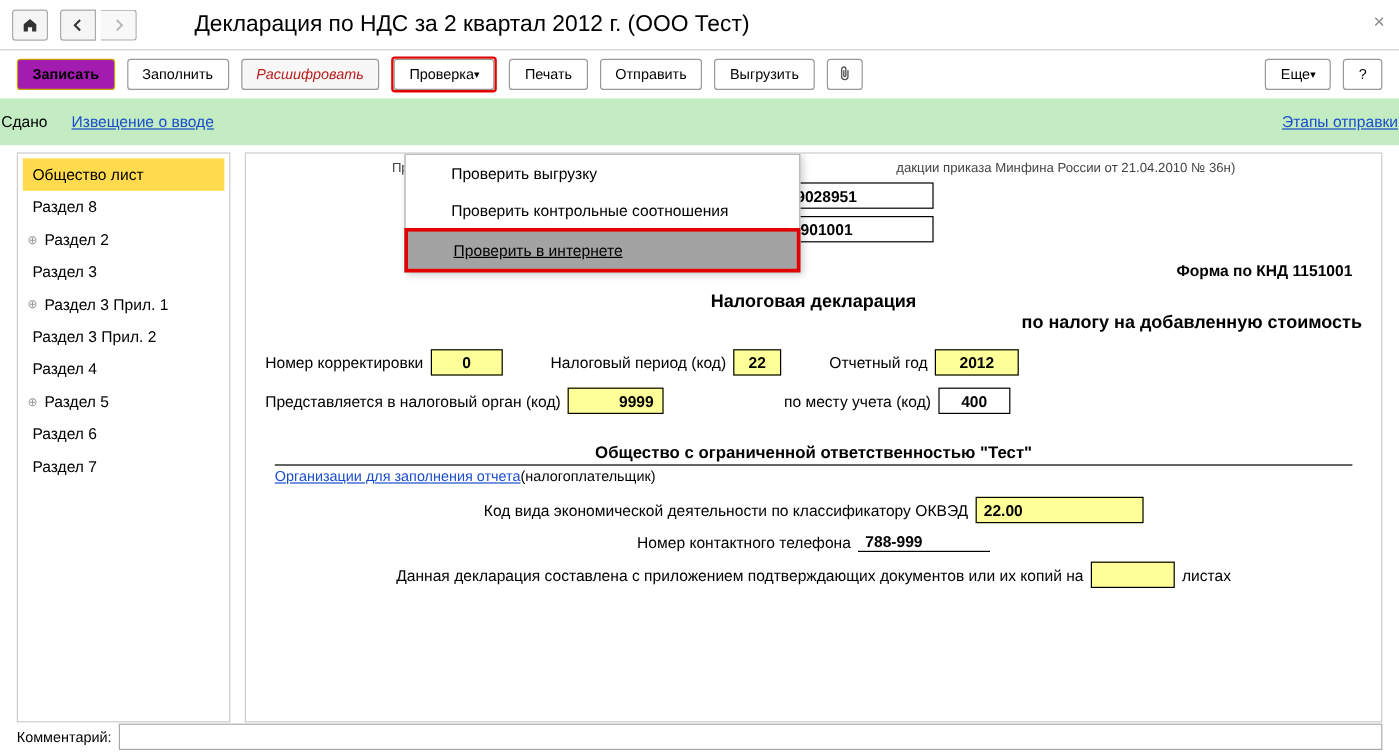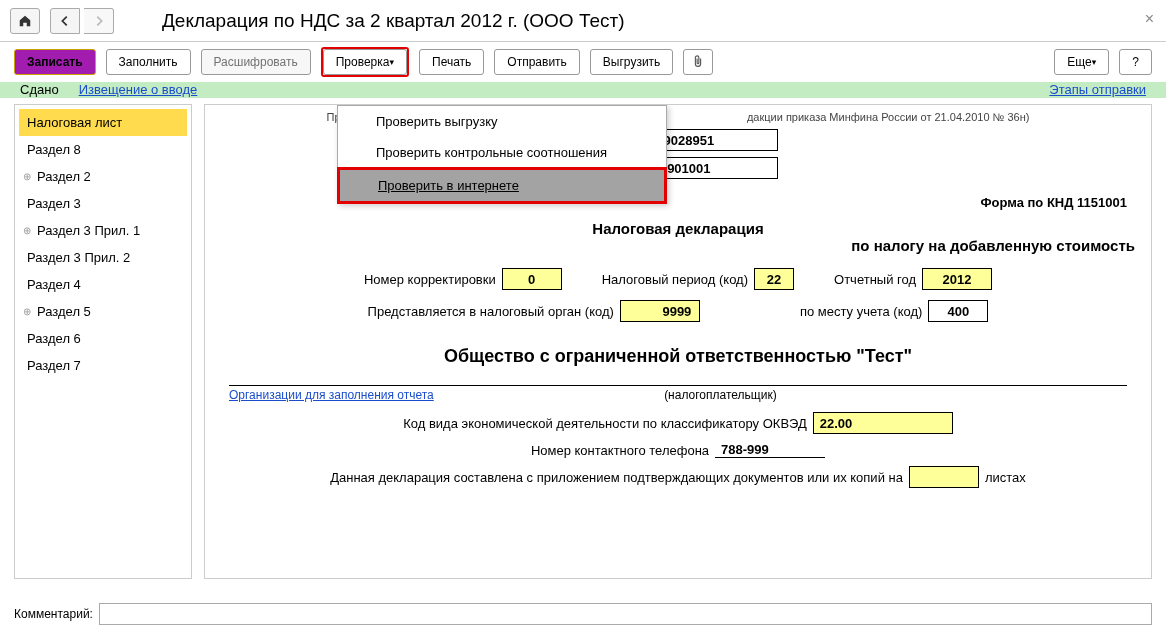--- a/index.html
+++ b/index.html
@@ -11,27 +11,27 @@
   .nav-btn.disabled { color: #bbb; background: #f8f8f8; }
   .nav-group { display: inline-flex; margin-left: 6px; }
   .nav-group .nav-btn:first-child { border-radius: 3px 0 0 3px; }
   .nav-group .nav-btn:last-child { border-radius: 0 3px 3px 0; border-left: none; }
   .title-text { font-size: 19px; margin-left: 44px; }
   .close-x { position: absolute; right: 12px; top: 10px; font-size: 16px; color: #888; cursor: pointer; }
 
   .toolbar { display: flex; align-items: center; height: 40px; padding: 0 14px; gap: 10px; }
   .btn { height: 26px; border: 1px solid #999; border-radius: 3px; background: #fff; padding: 0 12px; display: inline-flex; align-items: center; cursor: pointer; font-size: 12px; }
   .btn.primary { background: #a21caf; border-color: #c9a400; font-weight: bold; }
-  .btn.disabled { color: #737373; background: #f7f7f7; }
+  .btn.disabled { color: #b91c1c; background: #f7f7f7; font-style: italic; }
   .btn-wrap-hl { border: 2px solid #e30000; border-radius: 3px; display: inline-flex; }
   .btn.dropdown::after { content: " ▾"; font-size: 9px; }
   .toolbar-spacer { flex: 1; }
   .btn.icon-only { width: 30px; padding: 0; justify-content: center; }
 
-  .statusbar { display: flex; height: 16px; background: #c3ecc3; padding: 0 20px; font-size: 13px; }
+  .statusbar { display: flex; align-items: center; height: 39px; background: #c3ecc3; padding: 0 1px; font-size: 13px; }
   .statusbar .status { margin-right: 20px; }
   .statusbar a { color: #1a4dcc; text-decoration: underline; cursor: pointer; }
   .statusbar .right-link { margin-left: auto; }
 
   .body-area { display: flex; height: 481px; padding: 6px 14px 0 14px; gap: 12px; }
 
   .sidebar { width: 178px; border: 1px solid #ccc; background: #fff; overflow-y: auto; padding: 4px; }
   .side-item { padding: 6px 8px; cursor: pointer; font-size: 13px; display: flex; align-items: center; gap: 4px; }
   .side-item.active { background: #ffdb4d; }
   .plus-icon { width: 10px; color: #999; font-size: 10px; margin-left: -4px; }
@@ -46,24 +46,24 @@
 
   .row { display: flex; align-items: center; margin: 6px 0; }
   .fld-label { font-size: 13px; text-align: right; padding-right: 8px; }
   .fld-box { border: 1px solid #000; height: 22px; display: inline-flex; align-items: center; justify-content: center; font-size: 13px; font-weight: bold; padding: 0 6px; }
   .fld-box.yellow { background: #ffff99; }
   .knd { text-align: right; font-weight: bold; font-size: 13px; margin: 16px 8px 10px 0; }
 
   .doc-title { text-align: center; font-weight: bold; font-size: 15px; margin-top: 8px; }
   .doc-sub { text-align: right; font-weight: bold; font-size: 15px; margin-bottom: 14px; }
 
-  .triple { display: flex; justify-content: center; gap: 40px; align-items: center; font-size: 13px; margin: 10px 0; }
+  .triple { display: flex; justify-content: flex-start; gap: 40px; align-items: center; font-size: 13px; margin: 10px 0; }
   .triple .cell { display: flex; align-items: center; gap: 6px; }
 
-  .org-name { text-align: center; font-weight: bold; font-size: 18px; border-bottom: 1px solid #000; margin: 24px 8px 0 8px; padding-bottom: 18px; }
+  .org-name { text-align: center; font-weight: bold; font-size: 14px; border-bottom: 1px solid #000; margin: 24px 8px 0 8px; padding-bottom: 2px; }
   .org-sub { display: flex; justify-content: space-between; font-size: 12px; margin: 2px 8px 10px 8px; }
   .org-sub a { color: #1a4dcc; text-decoration: underline; }
 
   .center-row { display: flex; justify-content: center; align-items: center; gap: 6px; margin: 8px 0; font-size: 13px; }
   .fld-u { border: none; border-bottom: 1px solid #000; display: inline-block; min-width: 110px; padding: 0 6px; font-weight: bold; }
 
   .comment-row { position: absolute; left: 14px; right: 14px; bottom: 4px; display: flex; align-items: center; gap: 6px; }
   .comment-row input { flex: 1; height: 22px; border: 1px solid #aaa; }
 </style>
 </head>
@@ -115,21 +115,21 @@
 
   <div class="statusbar">
     <span class="status">Сдано</span>
     <a>Извещение о вводе</a>
     <a class="right-link">Этапы отправки</a>
   </div>
 
   <div class="body-area">
     <div class="sidebar">
       <div class="side-item active">
-          <span style="white-space:pre-line;">Налоговая лист</span>
+          <span style="white-space:pre-line;">Общество лист</span>
         </div>
       <div class="side-item">
           <span>Раздел 8</span>
         </div>
       <div class="side-item">
           <span class="plus-icon">⊕</span>
           <span>Раздел 2</span>
         </div>
       <div class="side-item">
           <span>Раздел 3</span>
@@ -205,21 +205,21 @@
           </span>
           <span class="cell">
             <span>по месту учета (код)</span>
             <span class="fld-box" style="width:60px;">400</span>
           </span>
         </div>
 
         <div class="org-name">Общество с ограниченной ответственностью "Тест"</div>
         <div class="org-sub">
           <a>Организации для заполнения отчета</a>
-          <span style="flex:1;text-align:center;">(налогоплательщик)</span>
+          <span style="flex:1;">(налогоплательщик)</span>
           <span style="width:120px;"></span>
         </div>
 
         <div class="center-row">
           <span>Код вида экономической деятельности по классификатору ОКВЭД</span>
           <span class="fld-box yellow" style="width:140px;justify-content:flex-start;">22.00</span>
         </div>
 
         <div class="center-row">
           <span>Номер контактного телефона</span>

